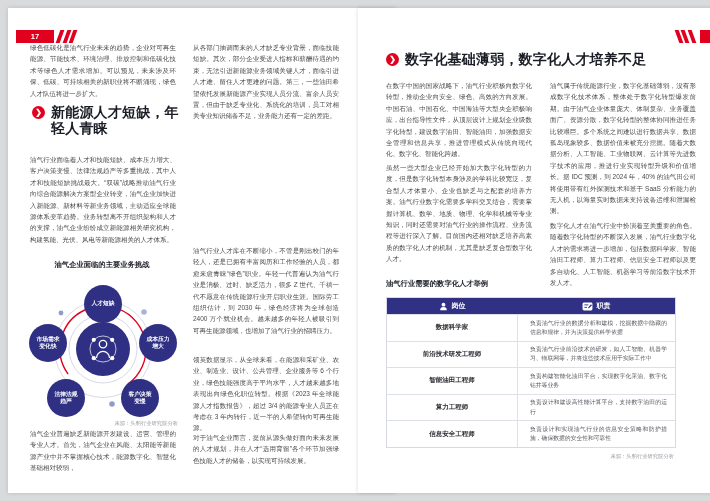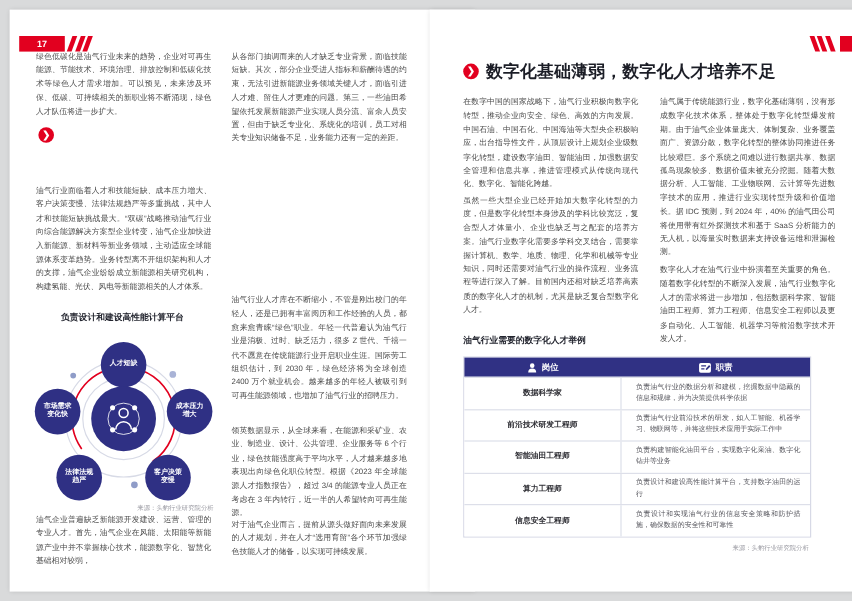--- a/index.html
+++ b/index.html
@@ -70,27 +70,28 @@
           <i></i>
           <i></i>
         </div>
     </div>
 
     <p class="body" style="left:22px; top:34px; width:146px;">绿色低碳化是油气行业未来的趋势，企业对可再生能源、节能技术、环境治理、排放控制和低碳化技术等绿色人才需求增加。可以预见，未来涉及环保、低碳、可持续相关的新职业将不断涌现，绿色人才队伍将进一步扩大。</p>
 
     <div class="sec-head" style="left:24px; top:97px; width:158px;">
       <span class="sec-icon">❯</span>
       <h2 class="sec-title">
+        <span>新能源人才短缺，年轻人青睐</span>
       </h2>
     </div>
 
     <p class="body" style="left:22px; top:146px; width:146px;">油气行业面临着人才和技能短缺、成本压力增大、客户决策变慢、法律法规趋严等多重挑战，其中人才和技能短缺挑战最大。“双碳”战略推动油气行业向综合能源解决方案型企业转变，油气企业加快进入新能源、新材料等新业务领域，主动适应全球能源体系变革趋势。业务转型离不开组织架构和人才的支撑，油气企业纷纷成立新能源相关研究机构，构建氢能、光伏、风电等新能源相关的人才体系。</p>
 
     <figure class="diagram">
-      <figcaption class="dg-title">负责设计和建设高性能计算平台</figcaption>
+      <figcaption class="dg-title">油气企业面临的主要业务挑战</figcaption>
       <div class="dg-stage">
         <svg class="rings" width="156" height="140" viewBox="0 0 156 140">
           <circle cx="79" cy="75" r="48.5" fill="none" stroke="#d7dae6" stroke-width="1"></circle>
           <circle cx="79" cy="75" r="34" fill="none" stroke="#d7dae6" stroke-width="1"></circle>
           <path d="M 60.8 36 A 43 43 0 0 0 43.8 99.7" fill="none" stroke="#e2001f" stroke-width="1.4" stroke-linecap="round"></path>
           <path d="M 93.7 34.6 A 43 43 0 0 1 103.7 110.2" fill="none" stroke="#e2001f" stroke-width="1.4" stroke-linecap="round"></path>
           <circle cx="37" cy="39" r="2.4" fill="#8f9cc8"></circle>
           <circle cx="120" cy="38" r="2.8" fill="#a9b3d6"></circle>
           <circle cx="88" cy="130" r="2.8" fill="#8f9cc8"></circle>
         </svg>

